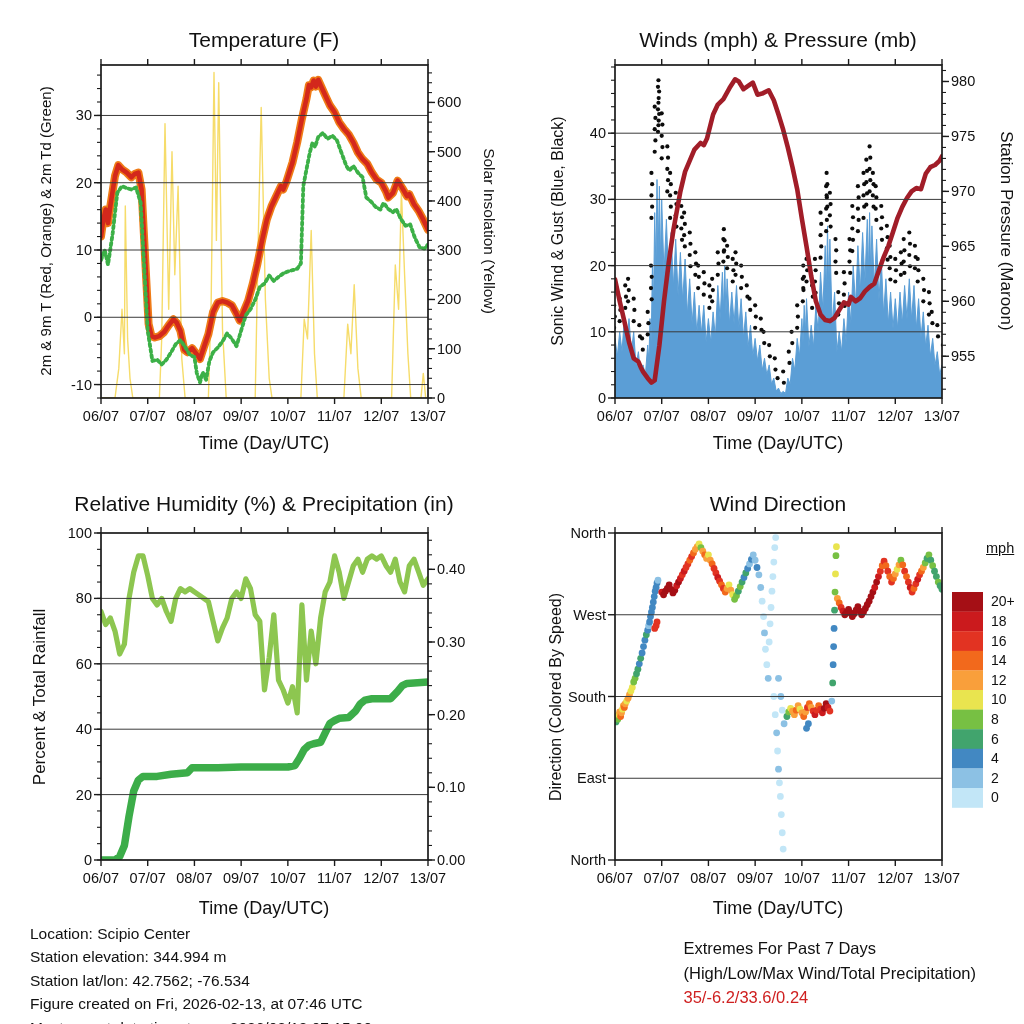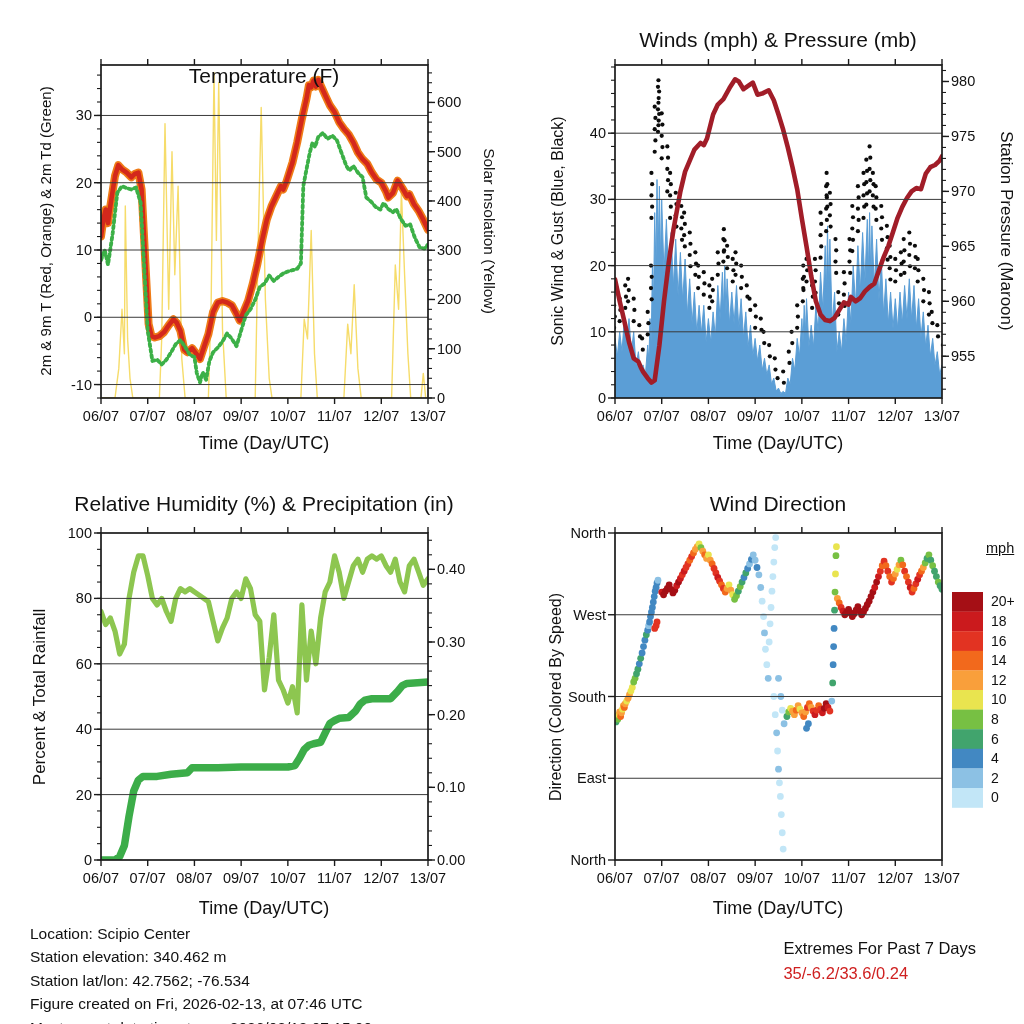--- a/index.html
+++ b/index.html
@@ -911,44 +911,45 @@
         <text x="991" y="743.5" font-size="14">6</text>
         <rect x="952" y="748.8" width="31" height="19.8" fill="#4288c2"></rect>
         <text x="991" y="763.0999999999999" font-size="14">4</text>
         <rect x="952" y="768.4" width="31" height="19.8" fill="#8cc1e4"></rect>
         <text x="991" y="782.6999999999999" font-size="14">2</text>
         <rect x="952" y="788" width="31" height="19.8" fill="#c2e6f7"></rect>
         <text x="991" y="802.3" font-size="14">0</text>
       </g>
     </svg>
 
-  <div class="title" style="left:264px;top:28px;margin-top:36px;">Temperature (F)</div>
+  <div class="title" style="left:264px;top:28px;">Temperature (F)</div>
   <div class="title" style="left:778px;top:28px;">Winds (mph) &amp; Pressure (mb)</div>
   <div class="title" style="left:264px;top:492px;">Relative Humidity (%) &amp; Precipitation (in)</div>
   <div class="title" style="left:778px;top:492px;">Wind Direction</div>
 
   <div class="xlabel" style="left:264px;top:433px;">Time (Day/UTC)</div>
   <div class="xlabel" style="left:778px;top:433px;">Time (Day/UTC)</div>
   <div class="xlabel" style="left:264px;top:898px;">Time (Day/UTC)</div>
   <div class="xlabel" style="left:778px;top:898px;">Time (Day/UTC)</div>
 
   <div class="ylabel rotL" style="left:45px;top:231px;font-size:15px;">2m &amp; 9m T (Red, Orange) &amp; 2m Td (Green)</div>
   <div class="ylabel rotR" style="left:489px;top:231px;font-size:15.5px;">Solar Insolation (Yellow)</div>
   <div class="ylabel rotL" style="left:558px;top:231px;">Sonic Wind &amp; Gust (Blue, Black)</div>
   <div class="ylabel rotR" style="left:1006px;top:231px;font-size:17px;">Station Pressure (Maroon)</div>
   <div class="ylabel rotL" style="left:40px;top:697px;font-size:17px;">Percent &amp; Total Rainfall</div>
   <div class="ylabel rotL" style="left:556px;top:697px;">Direction (Colored By Speed)</div>
 
   <div class="legend-title" style="left:986px;top:540px;text-decoration:underline;">mph</div>
 
   <div class="footer-left">
     <div>Location: Scipio Center</div>
-    <div>Station elevation: 340.462 m</div>
+    <div>Station elevation: 344.994 m</div>
     <div>Station lat/lon: 42.7562; -76.534</div>
     <div>Figure created on Fri, 2026-02-13, at 07:46 UTC</div>
     <div>Most recent data timestamp: 2026/02/13 07:15:00</div>
   </div>
 
   <div class="footer-right">
     <div>Extremes For Past 7 Days</div>
+    <div>(High/Low/Max Wind/Total Precipitation)</div>
     <div class="extreme-values" id="extreme-values" style="color: rgb(207, 32, 32);">35/-6.2/33.6/0.24</div>
   </div>
 </div>
 
 </body></html>

